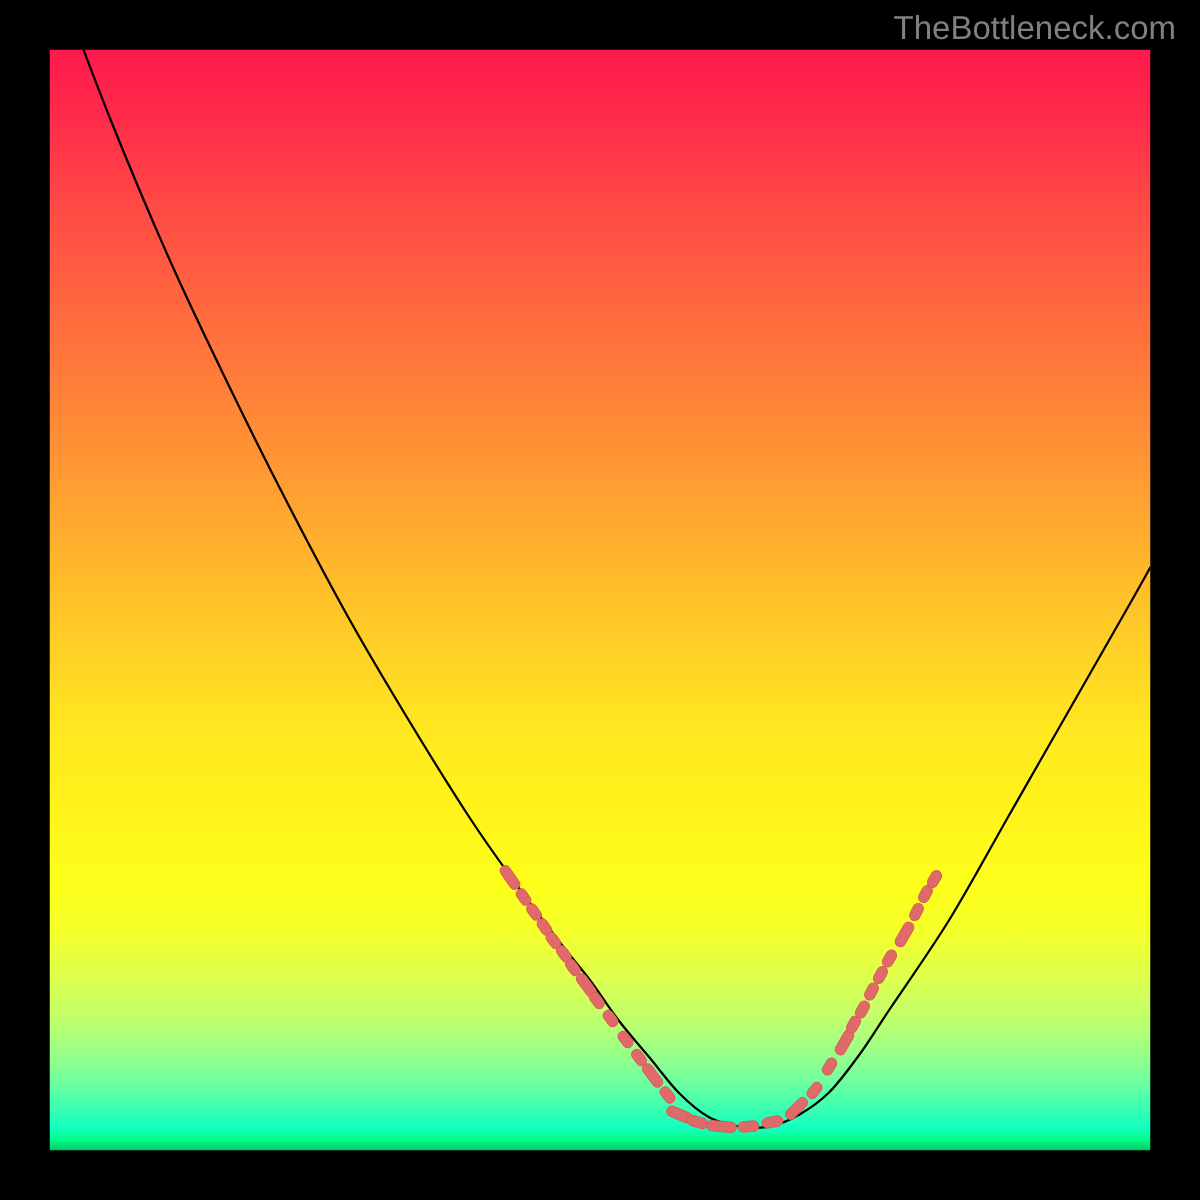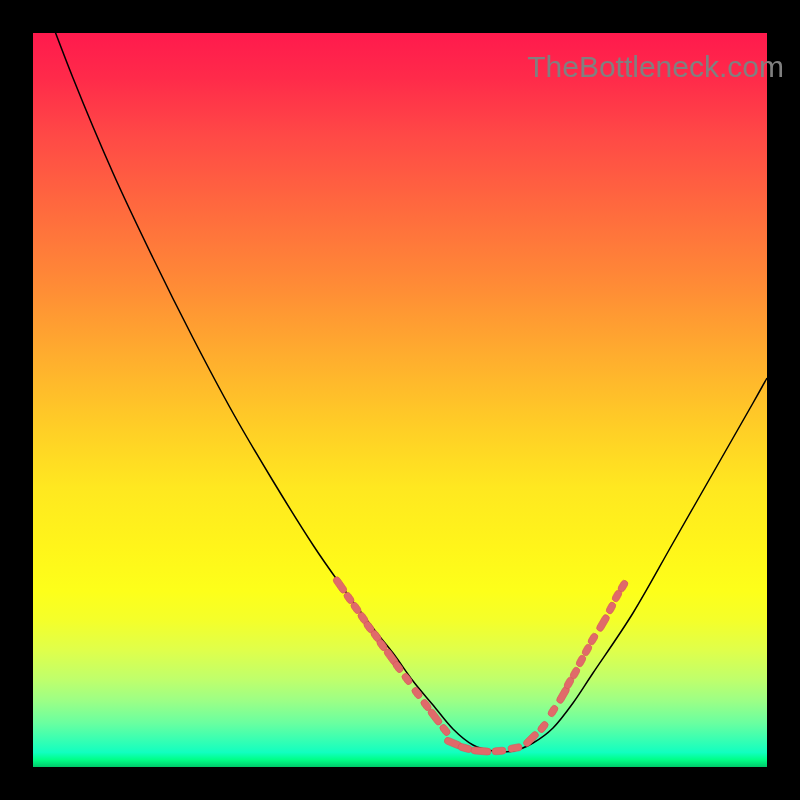--- a/index.html
+++ b/index.html
@@ -4,24 +4,23 @@
 <style>
   * { margin: 0; padding: 0; box-sizing: border-box; }
   html, body { width: 800px; height: 800px; overflow: hidden; }
   body { background: #000; position: relative; font-family: Arial, Helvetica, sans-serif; }
 
   .attribution {
     position: absolute;
     top: 6px;
     right: 16px;
     color: #808080;
-    font-size: 30px;
+    font-size: 22px;
     font-weight: 400;
     z-index: 10;
-    margin-top: 44px;
   }
 
   .plot-area {
     position: absolute;
     left: 33px;
     top: 33px;
     width: 734px;
     height: 734px;
     overflow: hidden;
   }

